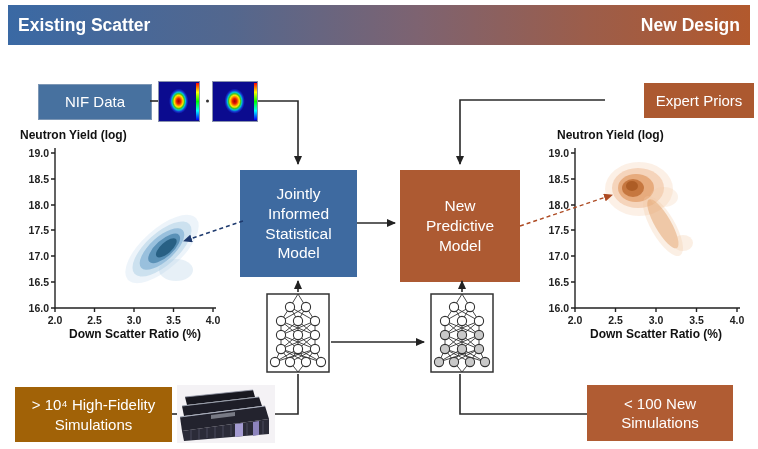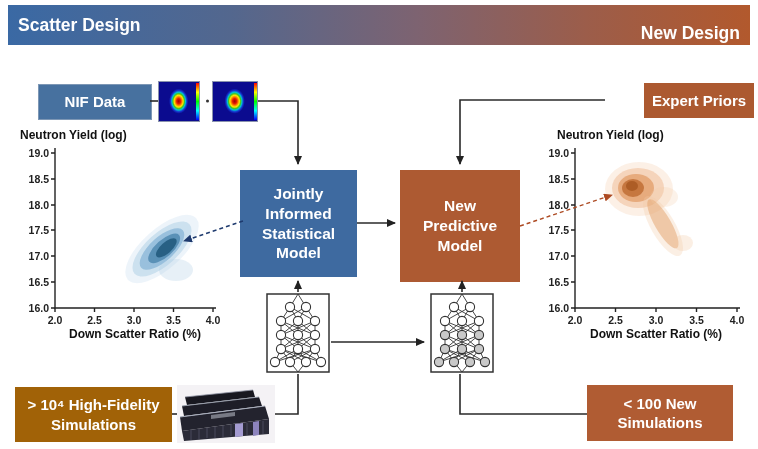--- a/index.html
+++ b/index.html
@@ -5,25 +5,25 @@
   html,body{margin:0;padding:0;background:#ffffff;}
   body{width:758px;height:449px;font-family:"Liberation Sans",sans-serif;}
   #stage{position:relative;width:758px;height:449px;background:#fff;overflow:hidden;}
   .abs{position:absolute;}
 
   
   #banner{left:8px;top:5px;width:742px;height:40px;
     background:linear-gradient(90deg,#3a69a4 0%,#53678e 30%,#7d6371 55%,#9c5d4a 78%,#b2592d 100%);
     color:#fff;font-weight:bold;font-size:17.5px;line-height:40px;}
   #banner .left-label{position:absolute;left:10px;top:0;}
-  #banner .right-label{position:absolute;right:10px;top:8px;}
+  #banner .right-label{position:absolute;right:10px;top:0;}
 
   
   .node{display:flex;align-items:center;justify-content:center;text-align:center;
-    color:#fff;font-weight:bold;line-height:1.28;}
+    color:#fff;font-weight:normal;line-height:1.28;}
   #nif-box{left:38px;top:84px;width:112px;height:34px;background:#47719f;border:1px solid #7d97b5;font-size:15px;}
   #expert-box{left:605px;top:83px;width:110px;height:35px;background:#ac5930;font-size:15px;margin-left:39px;}
   #joint-box{left:240px;top:170px;width:117px;height:107px;background:#3e6aa0;font-size:15.5px;padding:17px 10px;box-sizing:border-box;}
   #newmodel-box{left:400px;top:170px;width:120px;height:112px;background:#ad5a32;font-size:15.5px;padding:0 22px;box-sizing:border-box;}
   #hifi-box{left:15px;top:387px;width:157px;height:55px;background:#a16207;font-size:15px;padding:0 8px;box-sizing:border-box;}
   #newsims-box{left:587px;top:385px;width:146px;height:56px;background:#b05c33;font-size:15px;padding:0 20px;box-sizing:border-box;}
 
   
   .heatmap{background:#0b0b8f;border:1px solid #8a93ad;box-sizing:border-box;overflow:hidden;}
   #hm1{left:158px;top:81px;width:42px;height:41px;}
@@ -41,21 +41,21 @@
   svg text{font-family:"Liberation Sans",sans-serif;}
   .ticktext{font-size:10.5px;font-weight:bold;fill:#222;}
   .axlabel{font-size:12px;font-weight:bold;fill:#111;}
 </style>
 </head>
 <body>
 
 <div id="stage">
 
   <div class="abs" id="banner">
-    <span class="left-label">Scatter Design</span>
+    <span class="left-label">Existing Scatter</span>
     <span class="right-label">New Design</span>
   </div>
 
   <div class="abs node" id="nif-box">
     <span>NIF Data</span>
   </div>
 
   <div class="abs heatmap" id="hm1">
     <div class="blob"></div>
     <div class="cbar"></div>

